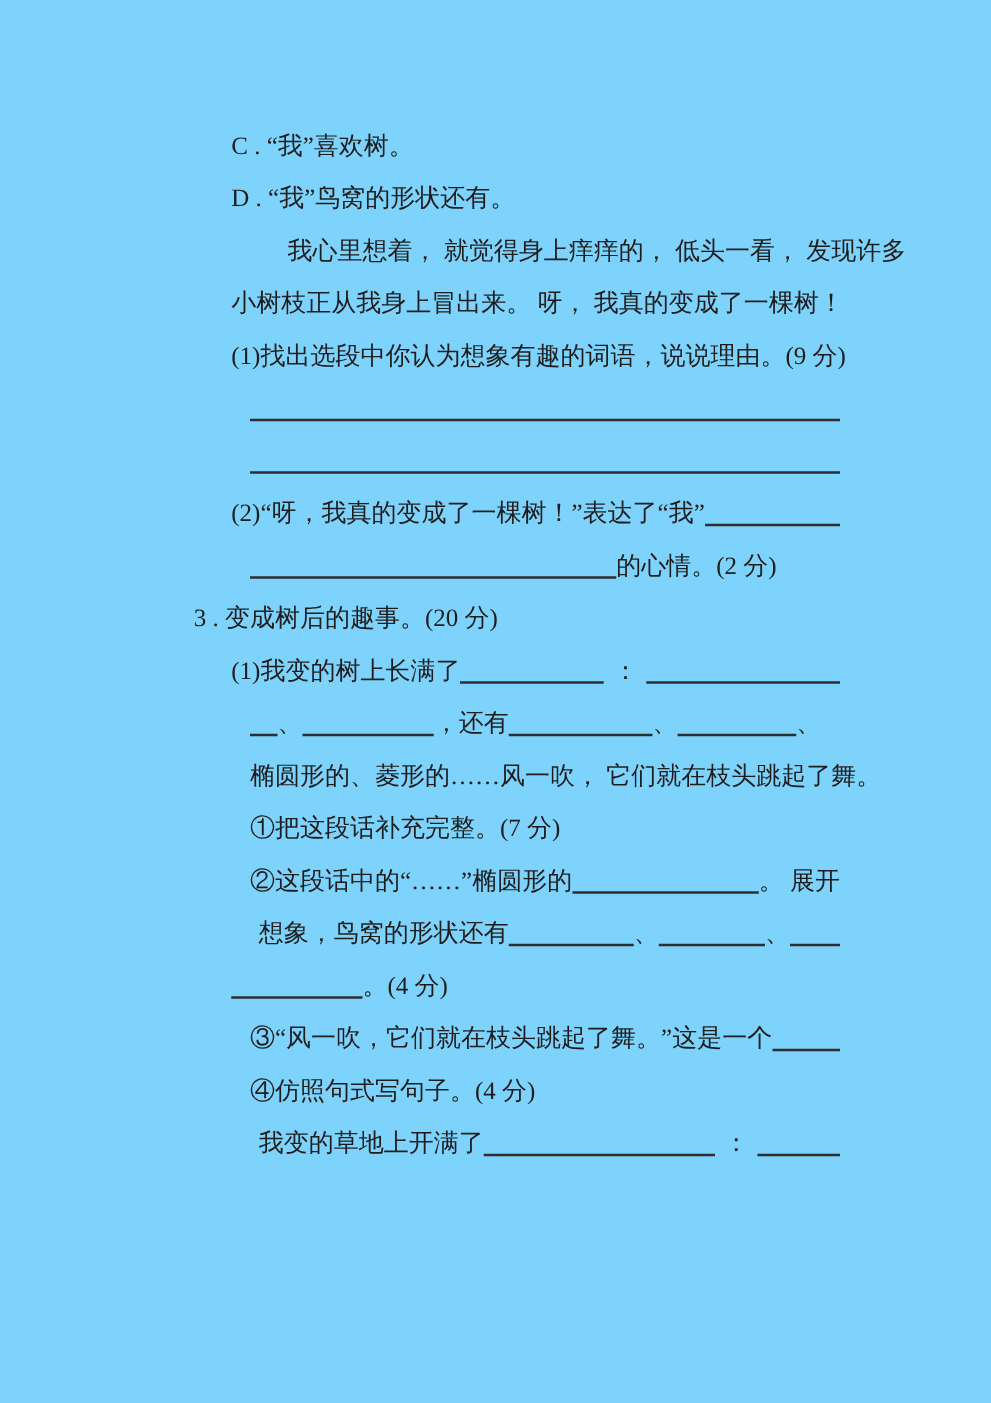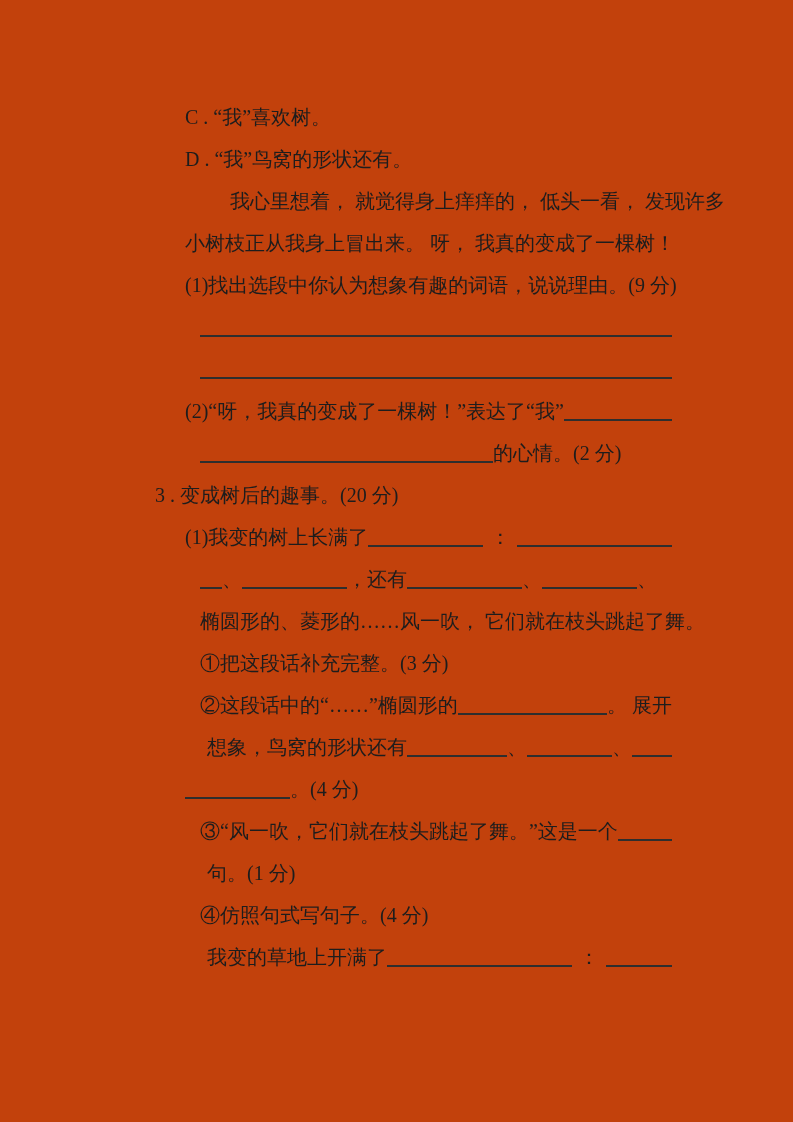--- a/index.html
+++ b/index.html
@@ -7,21 +7,21 @@
     padding: 0;
     width: 793px;
     height: 1122px;
     background: #fdfdfb;
     overflow: hidden;
   }
   .page {
     position: relative;
     width: 793px;
     height: 1122px;
-    background: #c2410c;
+    background: #7dd3fc;
     font-family: "Liberation Serif", "DejaVu Serif", serif;
     color: #1d1d1d;
   }
   .doc {
     box-sizing: border-box;
     width: 517px;
     margin-left: 155px;
     padding-top: 88px;
   }
   .line {
@@ -118,21 +118,21 @@
       <span class="t kai">、</span>
       <span class="bl" style="width:95px"></span>
       <span class="t kai">、</span>
     </div>
 
     <div class="line ind-b">
       <span class="t kai">椭圆形的、菱形的……风一吹， 它们就在枝头跳起了舞。</span>
     </div>
 
     <div class="line ind-b">
-      <span class="t">①把这段话补充完整。(3 分)</span>
+      <span class="t">①把这段话补充完整。(7 分)</span>
     </div>
 
     <div class="line ind-b">
       <span class="t">②这段话中的“……”椭圆形的</span>
       <span class="bl grow"></span>
       <span class="t">。 展开</span>
     </div>
 
     <div class="line ind-c">
       <span class="t">想象，鸟窝的形状还有</span>
@@ -146,23 +146,20 @@
     <div class="line ind-a">
       <span class="bl" style="width:105px"></span>
       <span class="t">。(4 分)</span>
     </div>
 
     <div class="line ind-b">
       <span class="t">③“风一吹，它们就在枝头跳起了舞。”这是一个</span>
       <span class="bl grow"></span>
     </div>
 
-    <div class="line ind-c">
-      <span class="t">句。(1 分)</span>
-    </div>
 
     <div class="line ind-b">
       <span class="t">④仿照句式写句子。(4 分)</span>
     </div>
 
     <div class="line ind-c">
       <span class="t">我变的草地上开满了</span>
       <span class="bl" style="width:185px"></span>
       <span class="t colon">：</span>
       <span class="bl grow"></span>

